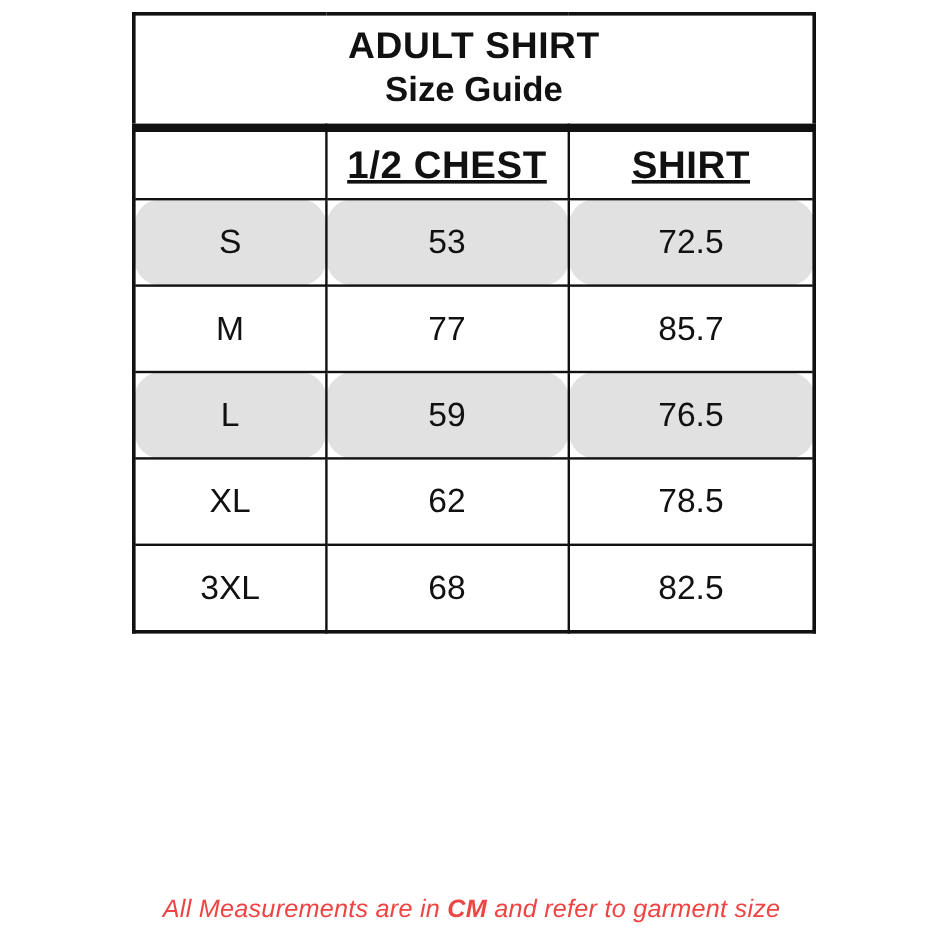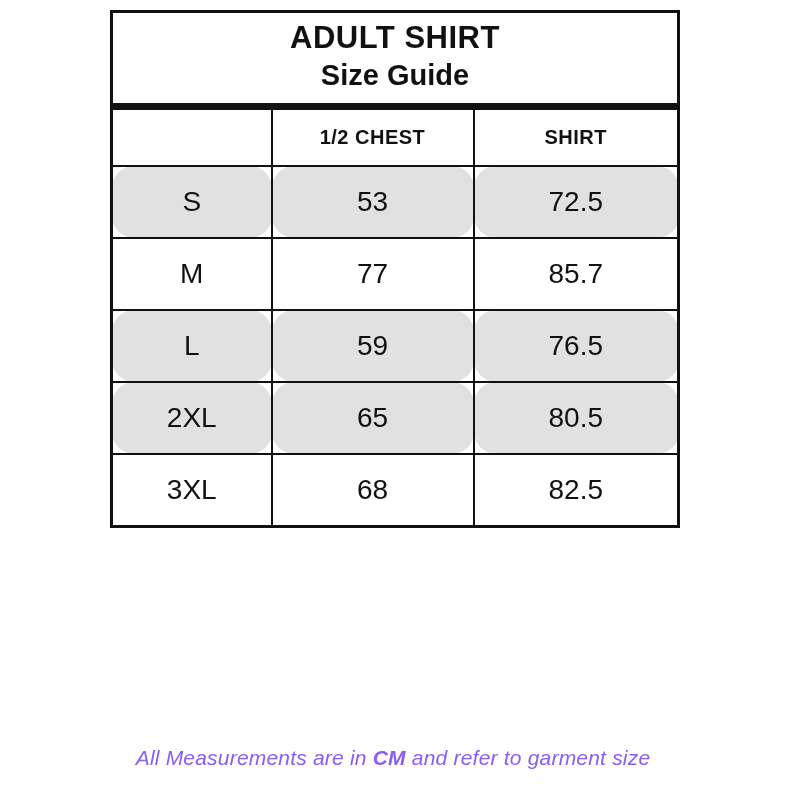--- a/index.html
+++ b/index.html
@@ -39,44 +39,45 @@
     letter-spacing: 0.5px;
     line-height: 1.25;
   }
   .title-sub {
     font-size: 29px;
     font-weight: bold;
     line-height: 1.2;
   }
   tr.header-row th {
     height: 60px;
-    font-size: 20px;
+    font-size: 32px;
     font-weight: bold;
     text-align: center;
     vertical-align: middle;
     background: #ffffff;
     letter-spacing: 0.5px;
+    text-decoration: underline;
   }
   tbody td {
     height: 72px;
     font-size: 28px;
     text-align: center;
     vertical-align: middle;
     background: #ffffff;
   }
   tbody tr.alt td { background: #e1e1e1; }
   .footnote {
     position: absolute;
     left: 0;
     top: 746px;
     width: 786px;
     text-align: center;
     font-style: italic;
     font-size: 21px;
-    color: #8b5cf6;
+    color: #ef4444;
     letter-spacing: 0.2px;
   }
   .footnote .unit { font-weight: bold; }
 </style>
 </head>
 <body>
 
 <div class="page">
 
   <table class="size-table">
@@ -107,24 +108,24 @@
         <tr>
           <td>M</td>
           <td>77</td>
           <td>85.7</td>
         </tr>
         <tr class="alt">
           <td>L</td>
           <td>59</td>
           <td>76.5</td>
         </tr>
-        <tr class="alt">
-          <td>2XL</td>
-          <td>65</td>
-          <td>80.5</td>
+        <tr>
+          <td>XL</td>
+          <td>62</td>
+          <td>78.5</td>
         </tr>
         <tr>
           <td>3XL</td>
           <td>68</td>
           <td>82.5</td>
         </tr>
       </tbody>
   </table>
 
   <div class="footnote">

